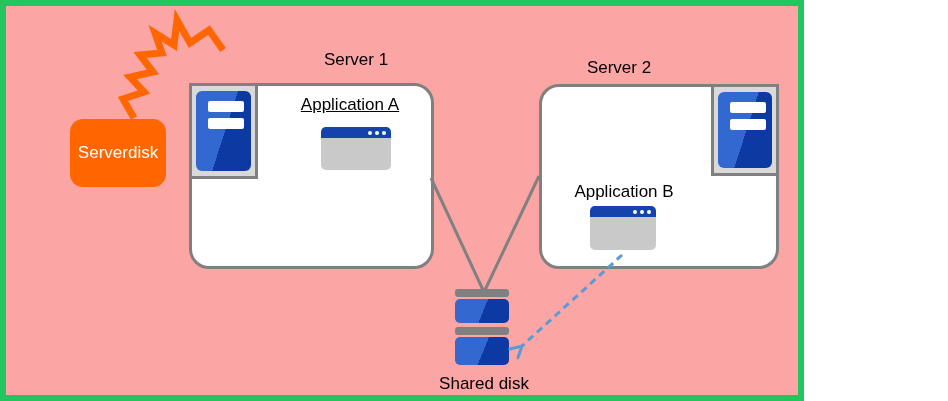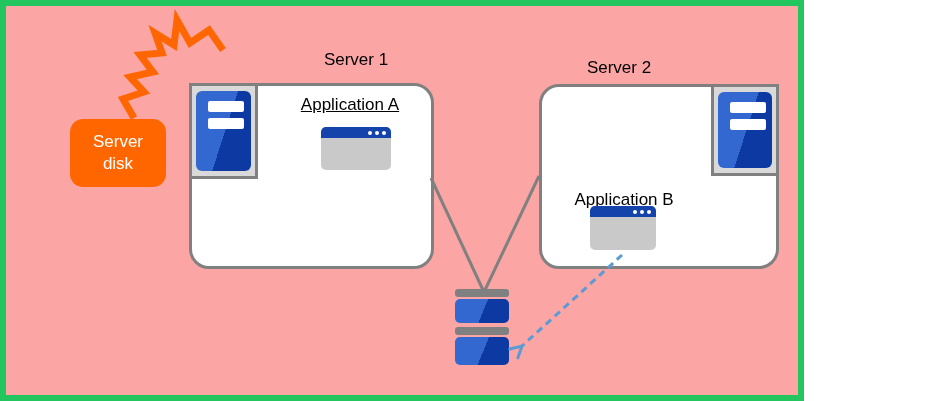--- a/index.html
+++ b/index.html
@@ -33,21 +33,21 @@
   }
   .slot{position:absolute;left:12px;width:36px;height:11px;background:#fff;border-radius:2px;}
   .slot1{top:10px;} .slot2{top:27px;}
   .label{
     position:absolute;color:var(--text);font-size:17px;line-height:20px;
     text-align:center;z-index:25;white-space:nowrap;
   }
   .title1{left:270px;top:44px;width:160px;}
   .title2{left:533px;top:44px;width:160px;margin-top:8px;}
   .appa-label{left:264px;top:89px;width:160px;text-decoration:underline;}
-  .appb-label{left:538px;top:184px;width:160px;}
+  .appb-label{left:538px;top:176px;width:160px;}
   .disk-label{left:406px;top:368px;width:144px;}
   .win{position:absolute;border-radius:5px;overflow:hidden;background:var(--window-gray);z-index:25;}
   .win-a{left:315px;top:121px;width:70px;height:43px;}
   .win-b{left:584px;top:200px;width:66px;height:44px;}
   .win-bar{
     height:11px;background:var(--titlebar-blue);
     display:flex;align-items:center;justify-content:flex-end;gap:3px;padding-right:5px;
   }
   .dot{width:4px;height:4px;border-radius:50%;background:#fff;}
   .disk{position:absolute;left:449px;top:283px;width:54px;z-index:20;display:flex;flex-direction:column;}
@@ -55,21 +55,21 @@
   .disk-block{
     border-radius:5px;
     background:linear-gradient(112deg,var(--blue-light) 52%,var(--blue-dark) 52%);
   }
   .disk-block1{height:24px;margin-top:2px;}
   .disk-bar2{margin-top:4px;}
   .disk-block2{height:28px;margin-top:2px;}
   .callout{
     position:absolute;left:64px;top:113px;width:96px;height:68px;border-radius:13px;
     background:var(--orange);color:#fff;font-size:17px;line-height:22px;text-align:center;
-    display:flex;flex-direction:column;align-items:center;justify-content:center;z-index:40;
+    display:flex;flex-direction:row;align-items:center;justify-content:center;z-index:40;
   }
 </style>
 </head>
 <body>
 
 <div class="stage">
 
   <div class="server-box box1"></div>
   <div class="label title1">Server 1</div>
   <div class="chip chip1">
@@ -103,20 +103,21 @@
       <span class="dot"></span>
     </div>
   </div>
 
   <div class="disk">
     <div class="disk-bar"></div>
     <div class="disk-block disk-block1"></div>
     <div class="disk-bar disk-bar2"></div>
     <div class="disk-block disk-block2"></div>
   </div>
+  <div class="label disk-label">Shared disk</div>
 
   <div class="callout">
     <span>Server</span>
     <span>disk</span>
   </div>
 
   <svg class="overlay" viewBox="0 0 948 401" xmlns="http://www.w3.org/2000/svg">
     <defs>
       <marker id="openArrow" markerUnits="userSpaceOnUse" markerWidth="18" markerHeight="18" refX="3" refY="8" orient="auto">
         <path d="M14,2 L3,8 L14,14" fill="none" stroke="var(--arrow-blue)" stroke-width="3" stroke-linecap="round"></path>

